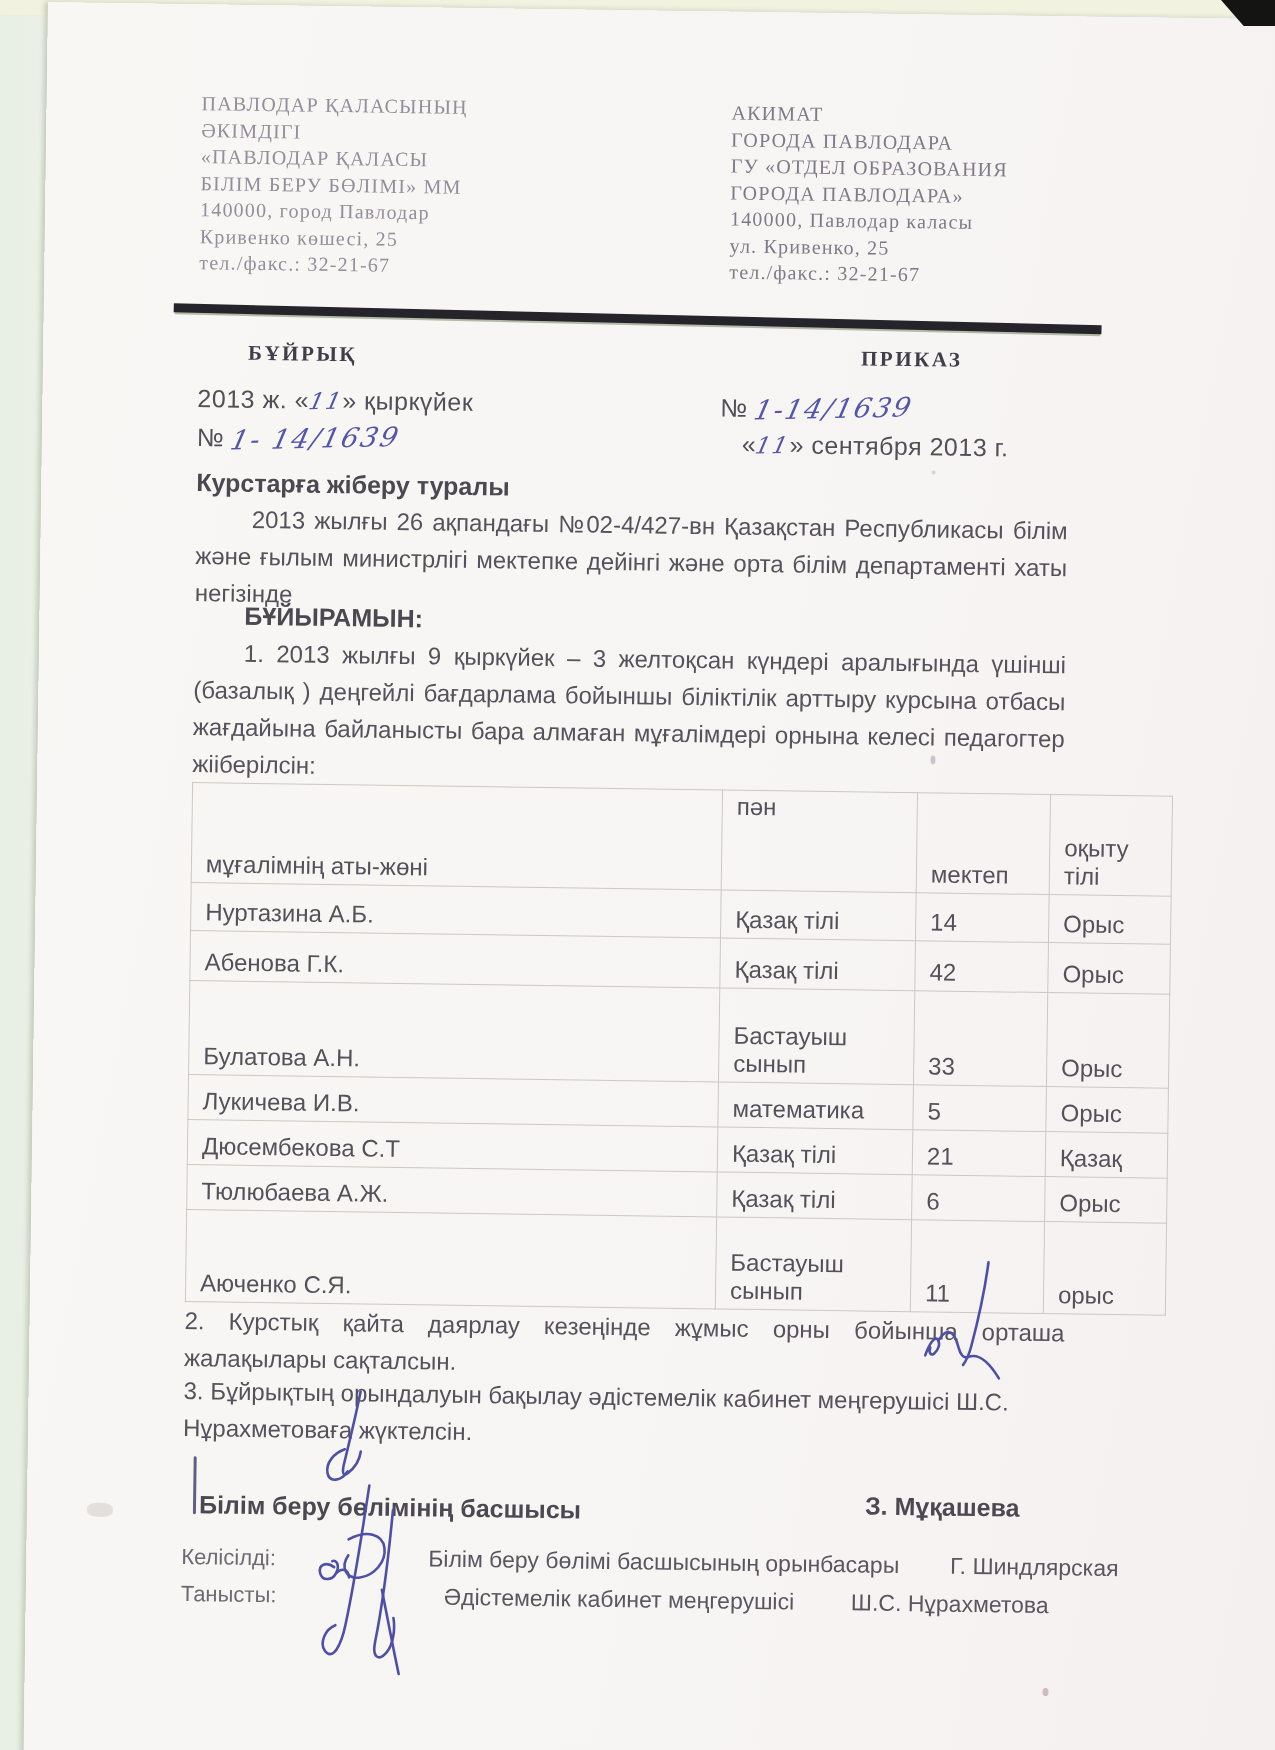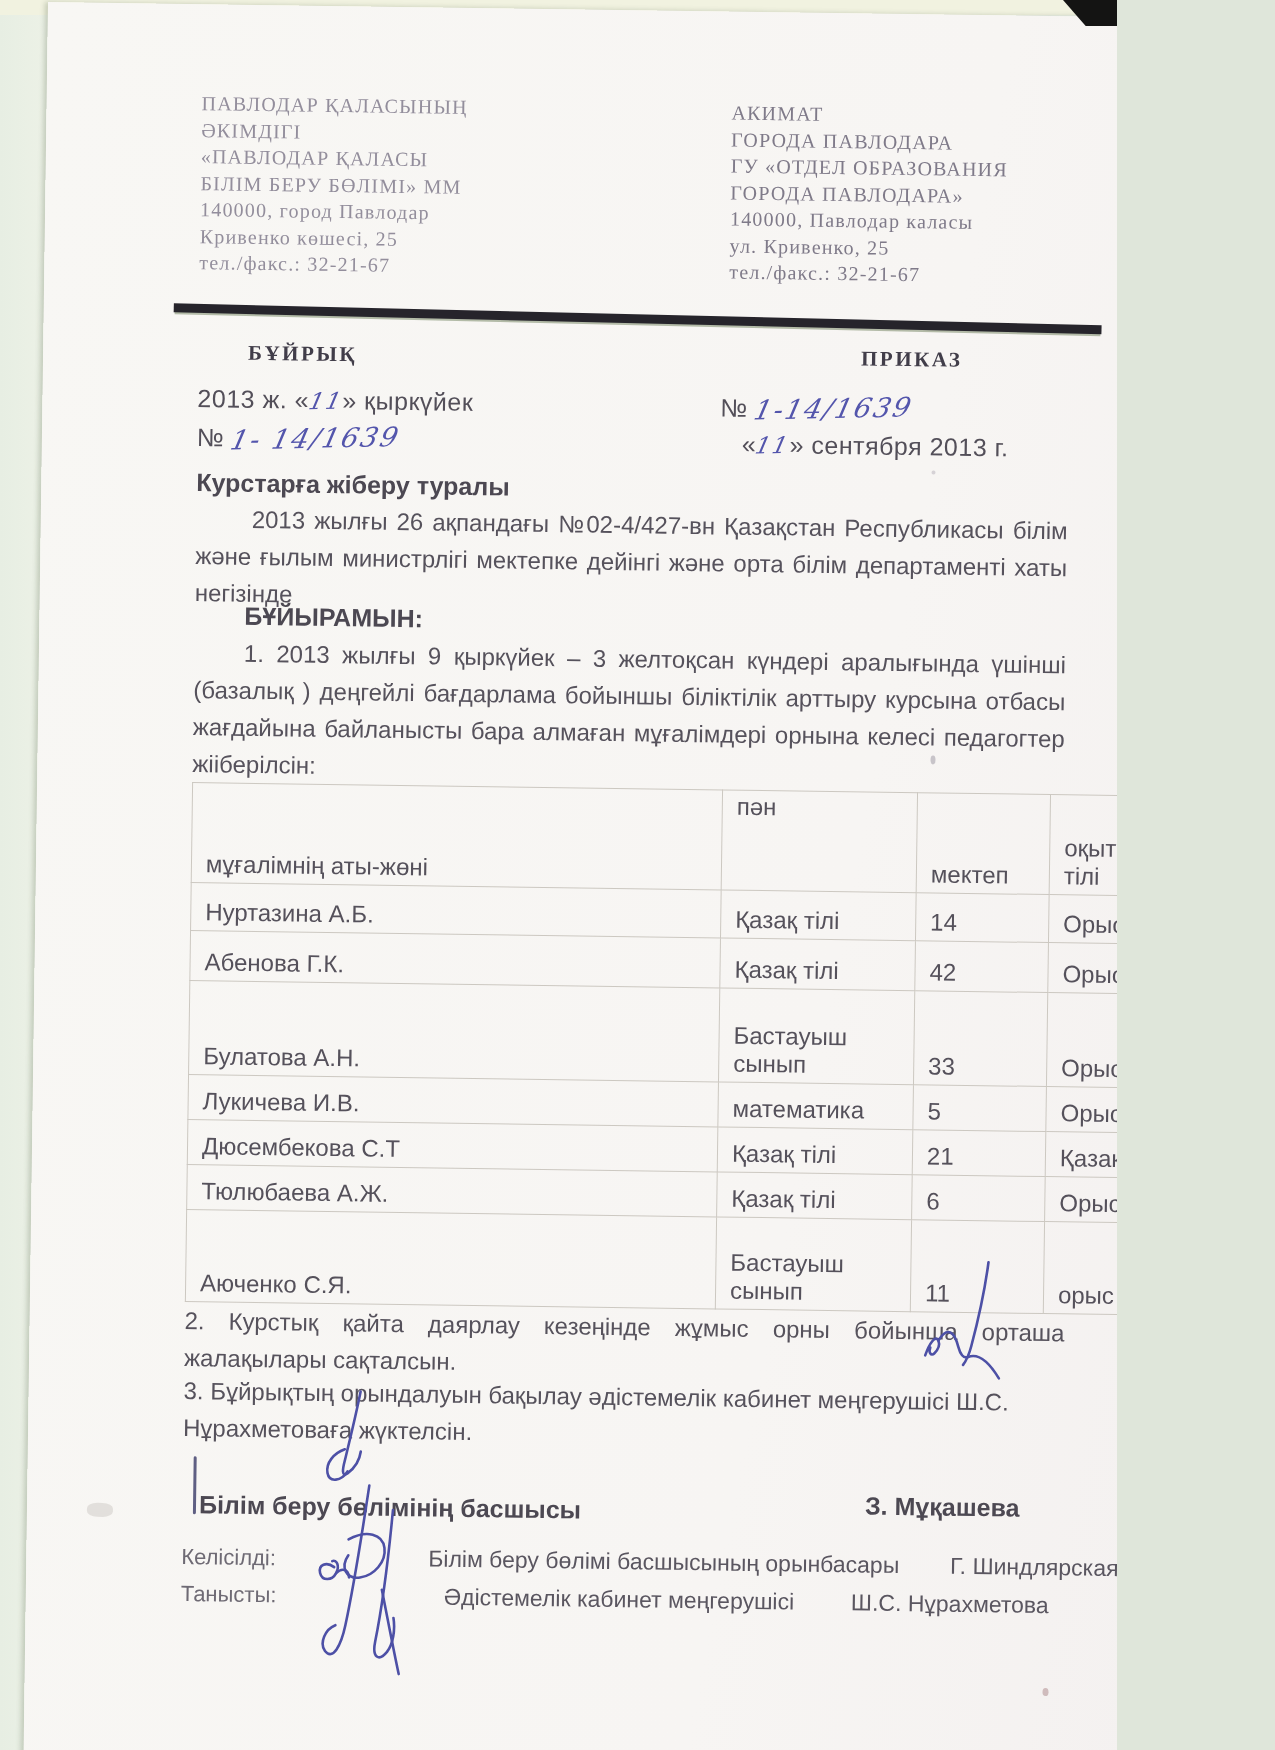--- a/index.html
+++ b/index.html
@@ -1,16 +1,16 @@
 <!DOCTYPE html>
 <html><head>
 <meta charset="utf-8">
 <style>
   html,body{margin:0;padding:0;background:#dfe6da;}
-  .scan{position:relative;width:1117px;height:1750px;overflow:hidden;
+  .scan{position:relative;width:1275px;height:1750px;overflow:hidden;
         background:linear-gradient(90deg,#e7eee3 0%,#ecf1e6 4%,#eef2e8 100%);
         font-family:"Liberation Sans",sans-serif;}
   .top-strip{position:absolute;left:0;top:0;width:100%;height:15px;background:#f1f2e0;}
   .paper{position:absolute;left:48px;top:2px;width:1420px;height:1920px;
          background:linear-gradient(100deg,#f8f7f4 0%,#f7f5f3 55%,#f2eeee 100%);
          transform:rotate(0.8deg);transform-origin:0 0;
          box-shadow:-3px 0 5px rgba(70,90,60,.25);}
   .corner-black{position:absolute;right:0;top:0;width:54px;height:26px;background:#141413;
                 clip-path:polygon(0 0,100% 0,100% 100%,42% 100%);z-index:5;}
   .abs{position:absolute;}

